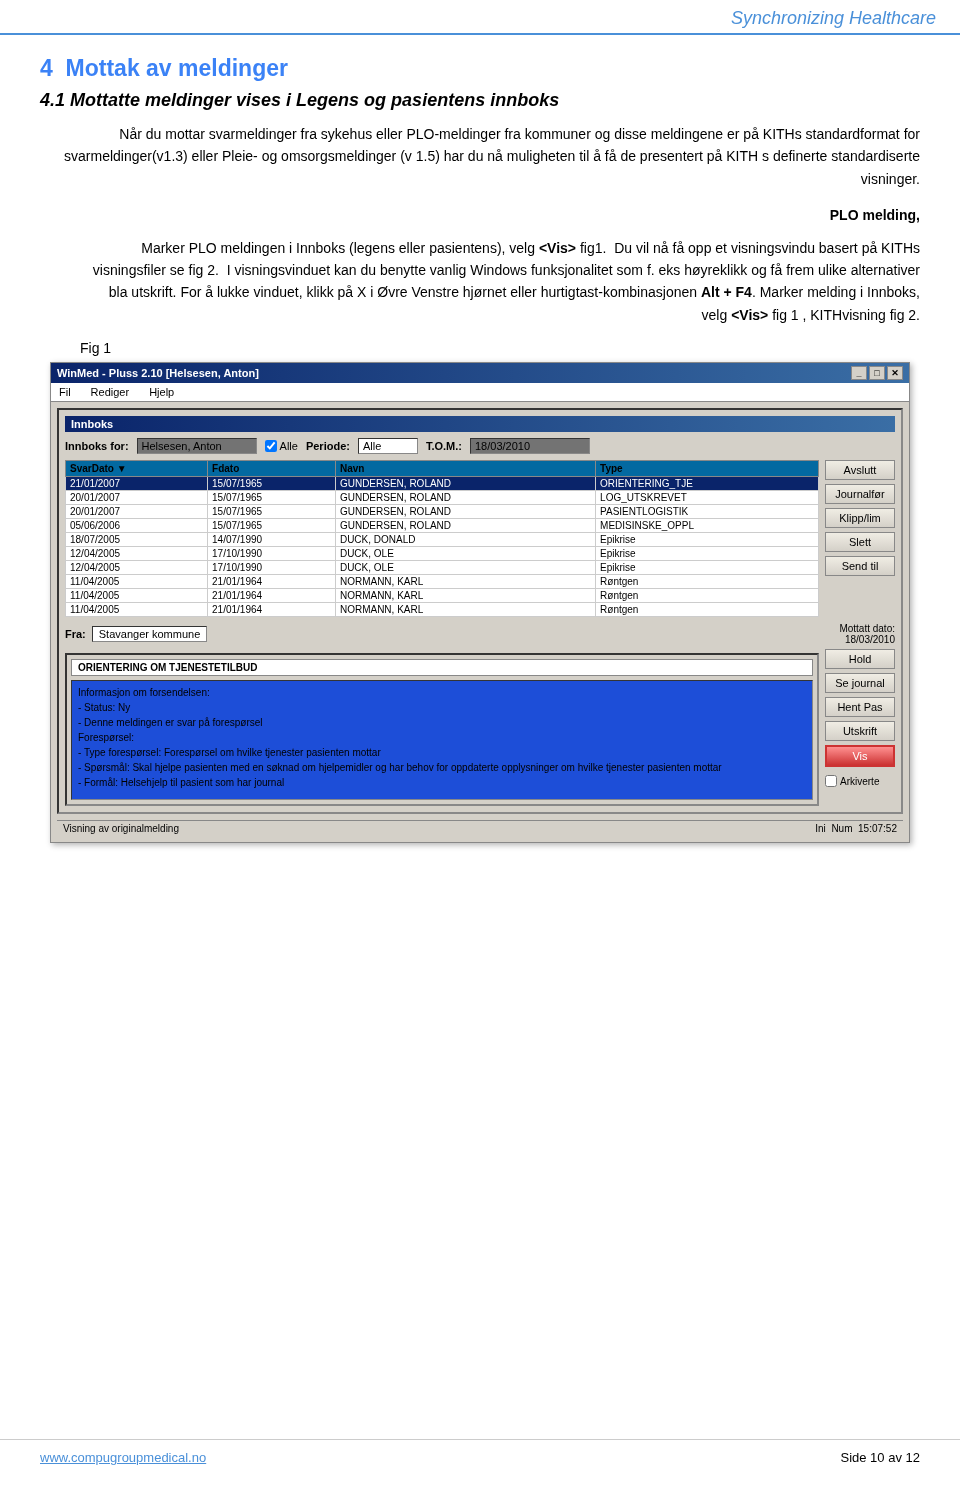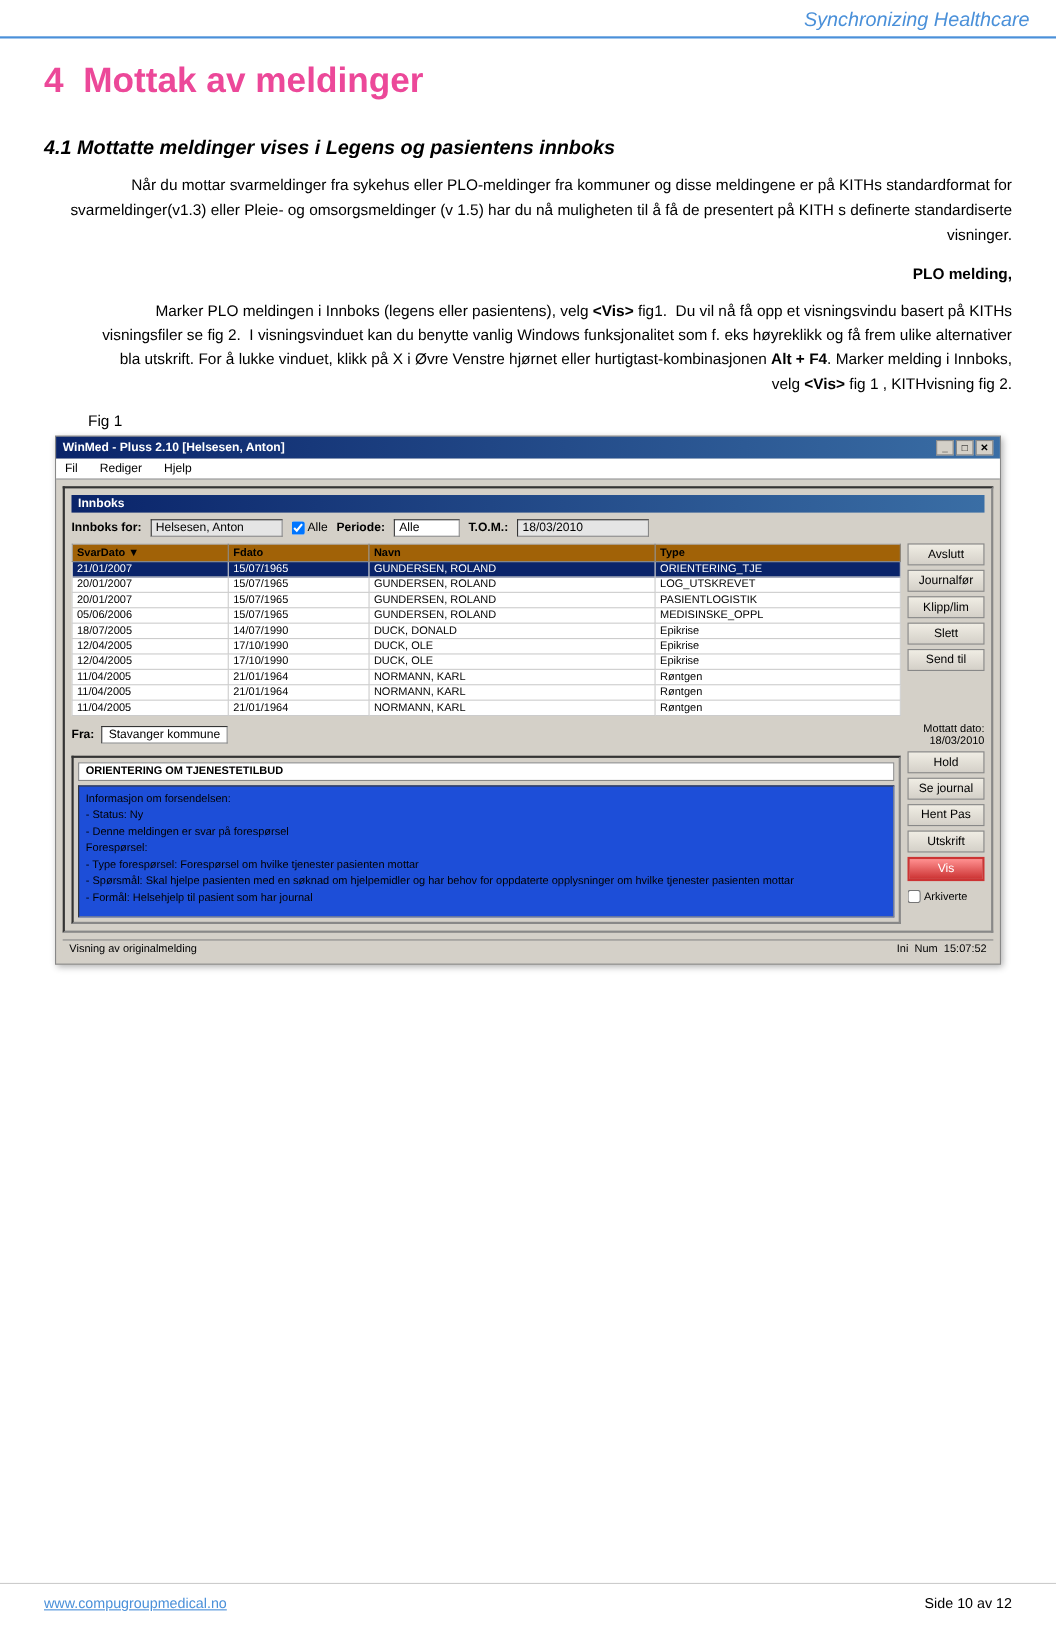--- a/index.html
+++ b/index.html
@@ -27,24 +27,24 @@
       font-style: italic;
     }
 
     
     .content {
       padding: 20px 40px 60px 40px;
     }
 
     
     .chapter-heading {
-      font-size: 32px;
-      font-weight: bold;
-      margin-bottom: 32px;
-      color: #ec4899;
+      font-size: 23px;
+      font-weight: bold;
+      margin-bottom: 8px;
+      color: #3b82f6;
     }
 
     
     .section-heading {
       font-size: 18px;
       font-weight: bold;
       font-style: italic;
       margin-bottom: 12px;
       color: #000;
     }
@@ -150,21 +150,21 @@
       gap: 8px;
       margin-bottom: 6px;
       font-size: 11px;
     }
 
     .innboks-header-row label {
       font-weight: bold;
     }
 
     .innboks-field {
-      background: #e5e5e5;
+      background: #737373;
       border: 1px inset #888;
       padding: 1px 4px;
       font-size: 11px;
       min-width: 120px;
     }
 
     .checkbox-alle {
       display: flex;
       align-items: center;
       gap: 3px;
@@ -180,21 +180,21 @@
 
     
     .inbox-table {
       width: 100%;
       border-collapse: collapse;
       background: #fff;
       font-size: 10px;
     }
 
     .inbox-table th {
-      background: #a16207;
+      background: #0369a1;
       border: 1px solid #888;
       padding: 2px 4px;
       text-align: left;
       font-size: 10px;
     }
 
     .inbox-table td {
       border: 1px solid #ccc;
       padding: 1px 4px;
       font-size: 10px;

